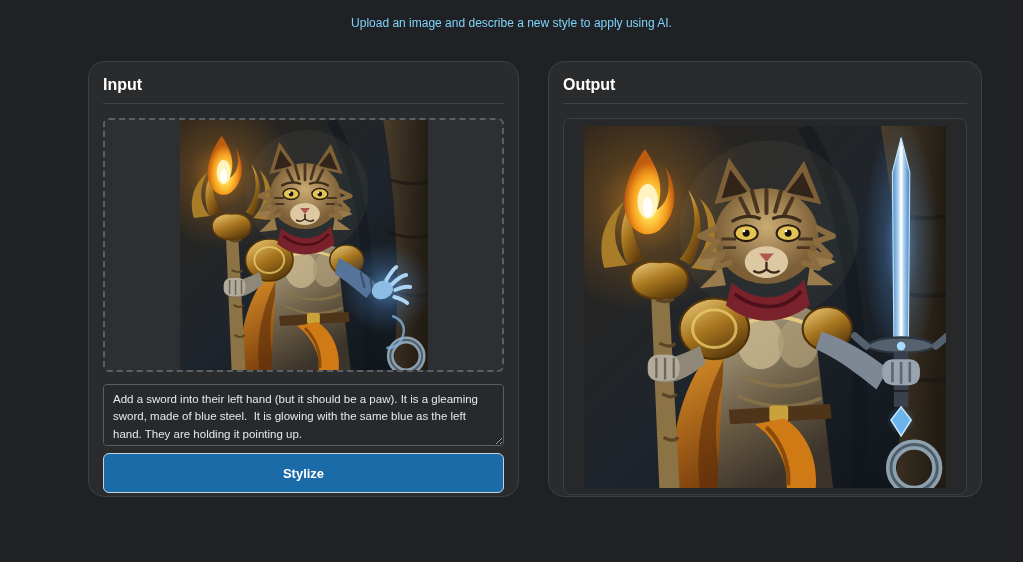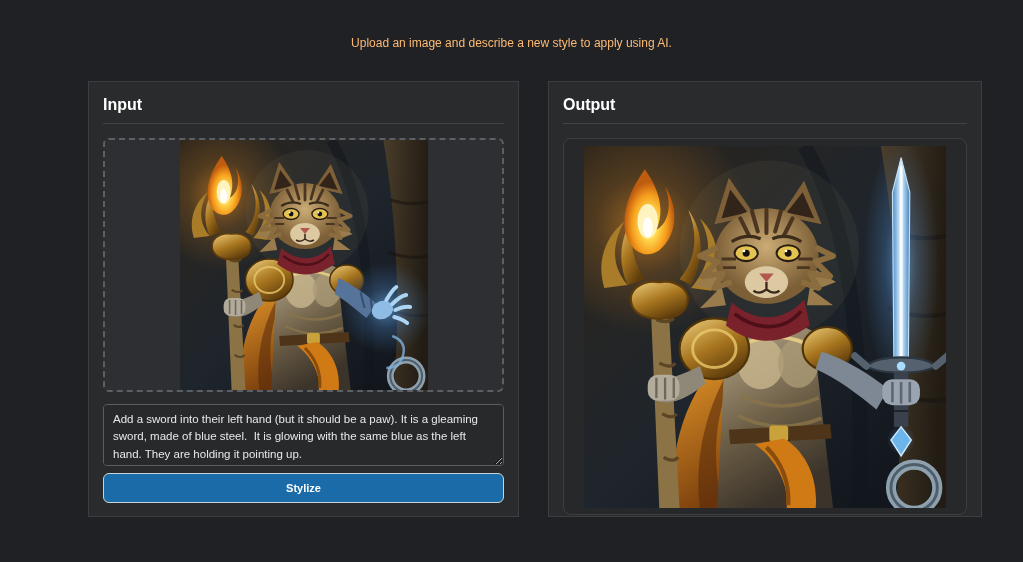--- a/index.html
+++ b/index.html
@@ -10,31 +10,31 @@
     font-family: "Liberation Sans", sans-serif;
     color: #ffffff;
     overflow: hidden;
   }
   header { text-align: center; padding-top: 13px; }
   h1 {
     margin: 0; font-size: 27px; font-weight: 700; letter-spacing: .2px;
     color: #ffffff;
   }
   .subtitle {
-    margin: 23px 0 0; font-size: 12px; color: #fdba74;
+    margin: 3px 0 0; font-size: 12px; color: #7dd3fc;
   }
   .panels {
     display: flex; gap: 29px;
     margin: 31px 0 0 88px;
     align-items: flex-start;
   }
   .panel {
     background: #2a2b2d;
     border: 1px solid #3c3f42;
-    border-radius: 0;
+    border-radius: 16px;
     padding: 13px 14px 14px;
     height: 436px;
     overflow: hidden;
   }
   .input-panel { width: 431px; }
   .output-panel { width: 434px; }
   h2 {
     margin: 0 0 9px; font-size: 16px; line-height: 19px; font-weight: 700;
   }
   .divider {
@@ -59,27 +59,27 @@
     color: #e6e8ea;
     font-family: "Liberation Sans", sans-serif;
     font-size: 11.5px; line-height: 1.5;
     padding: 6px 9px;
     resize: vertical;
     margin-bottom: 7px;
     outline: none;
   }
   .stylize-btn {
     display: block;
-    width: 100%; height: 30px;
+    width: 100%; height: 40px;
     background: #1a6ba8;
     border: 1px solid #c9d3db;
     border-radius: 6px;
     color: #ffffff;
     font-family: "Liberation Sans", sans-serif;
-    font-size: 11px; font-weight: 700;
+    font-size: 13px; font-weight: 700;
     cursor: pointer;
   }
   .output-frame {
     height: 377px;
     border: 1px solid #3c3f42;
     border-radius: 8px;
     background: #26282a;
     display: flex; justify-content: center; align-items: center;
     overflow: hidden;
   }

